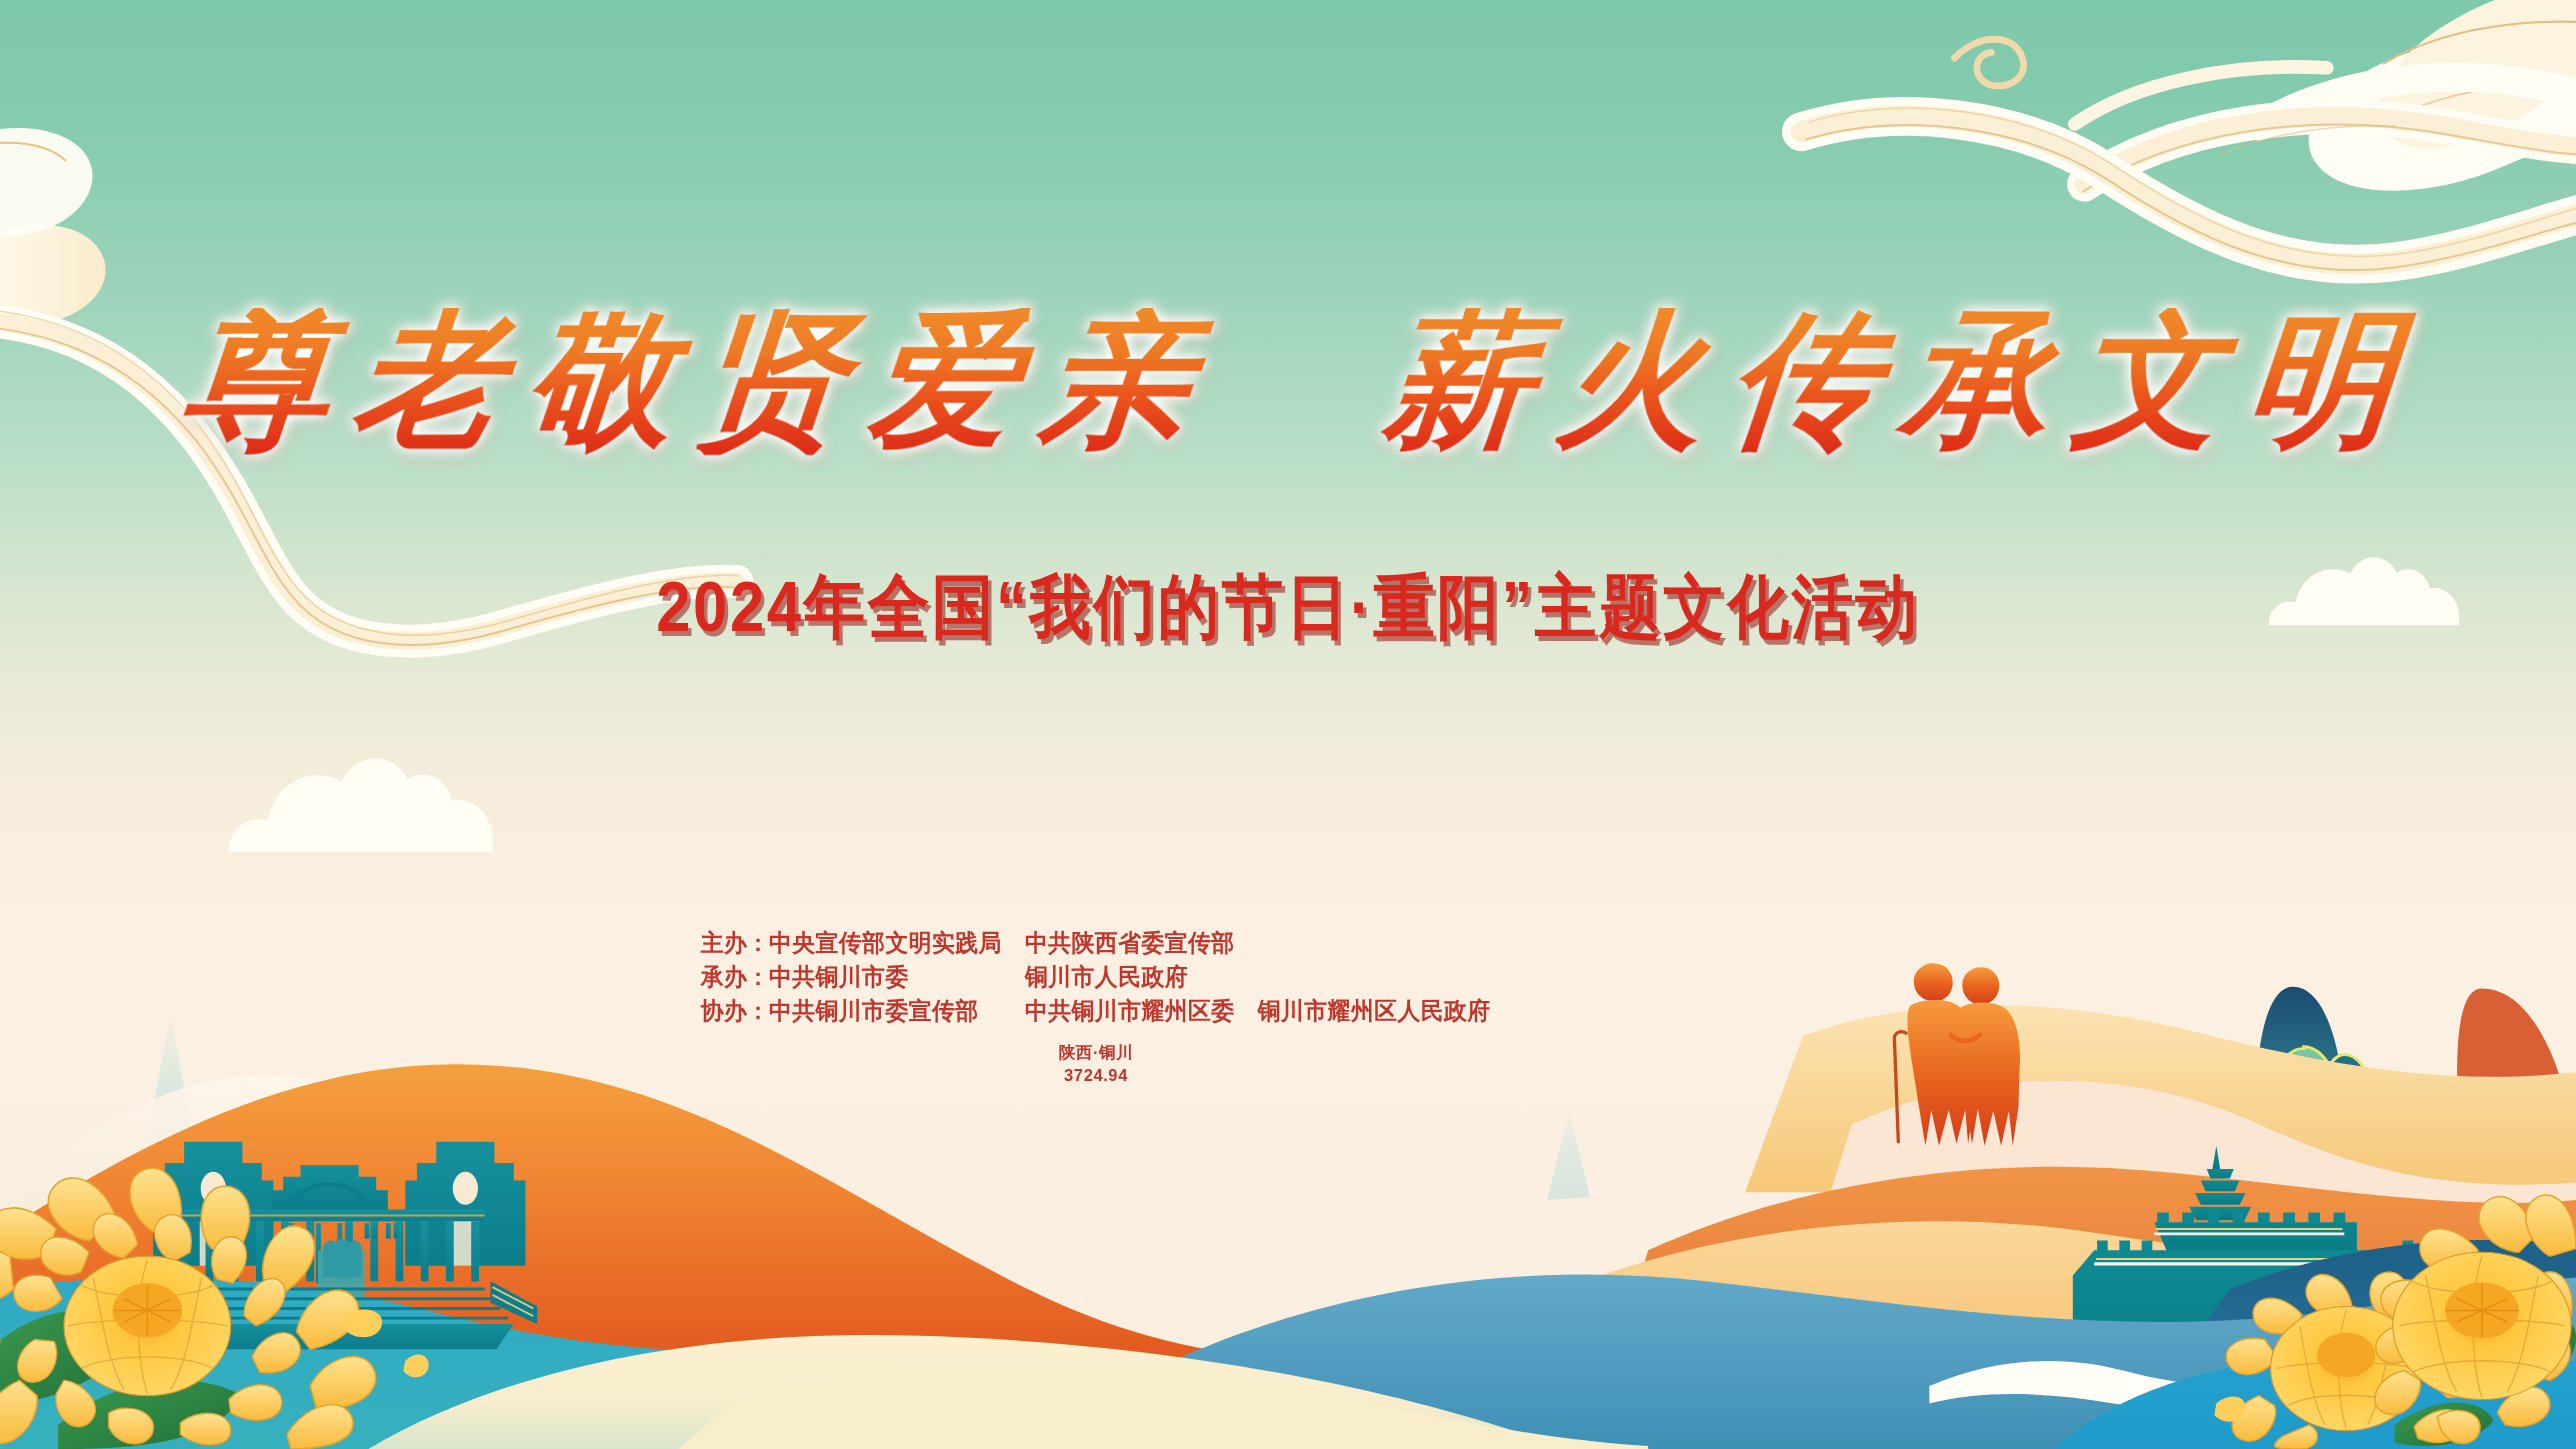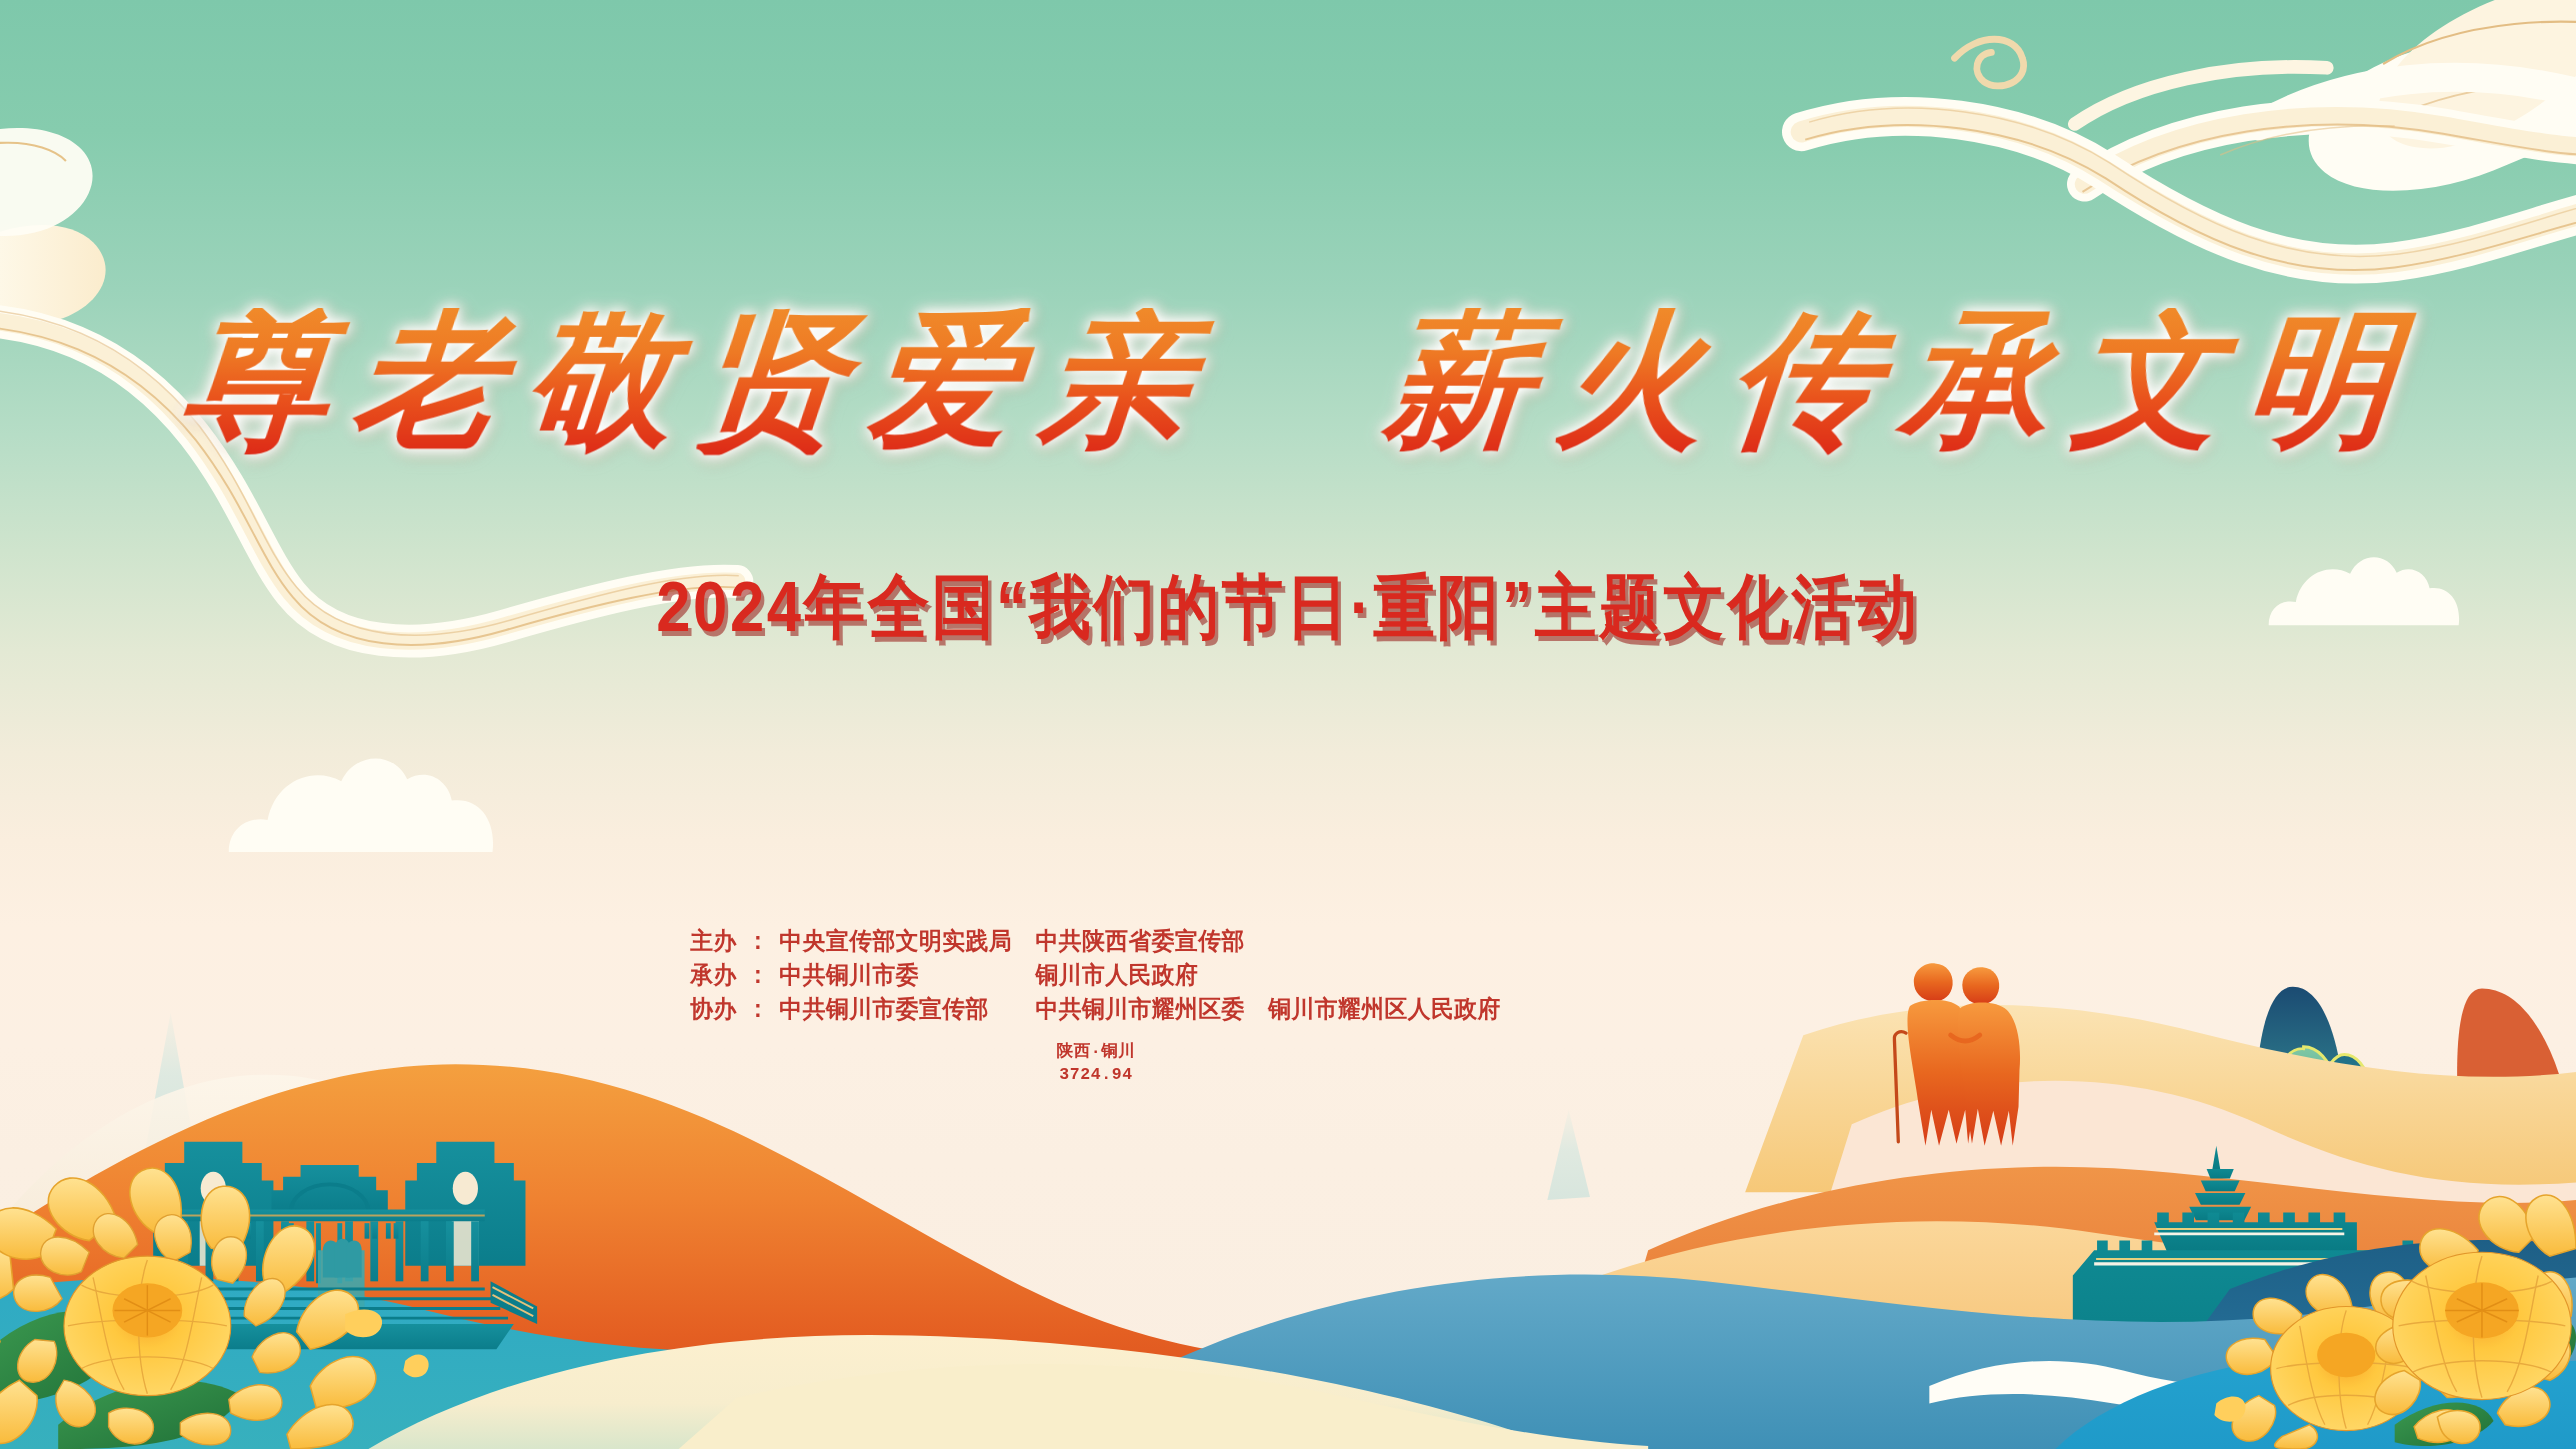--- a/index.html
+++ b/index.html
@@ -63,21 +63,21 @@
     transform:scaleX(.88);
     text-shadow:3.9px 4.8px 0 rgba(150,22,18,.55);
     white-space:pre;
   }
 
   
   #credits{
     position:absolute;left:0;top:926px;width:2192px;
     text-align:center;
     color:#c0362c;
-    font-family:Liberation Mono, monospace;
+    font-family:Liberation Sans, sans-serif;
   }
   #credit-lines{
     display:inline-block;
     text-align:left;
     font-size:24px;
     font-weight:700;
     line-height:1.42;
     letter-spacing:0.5px;
     transform:scaleX(.95);
   }

